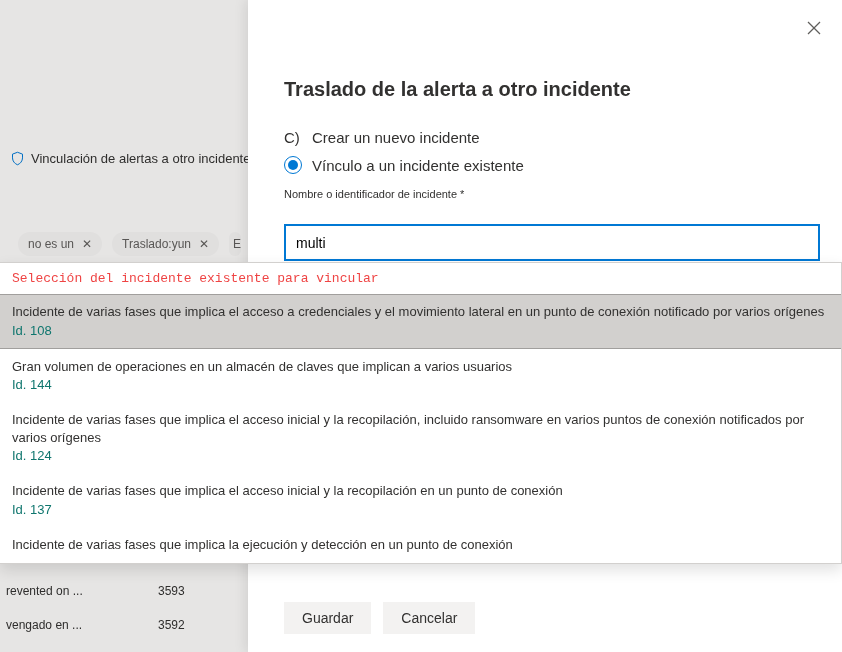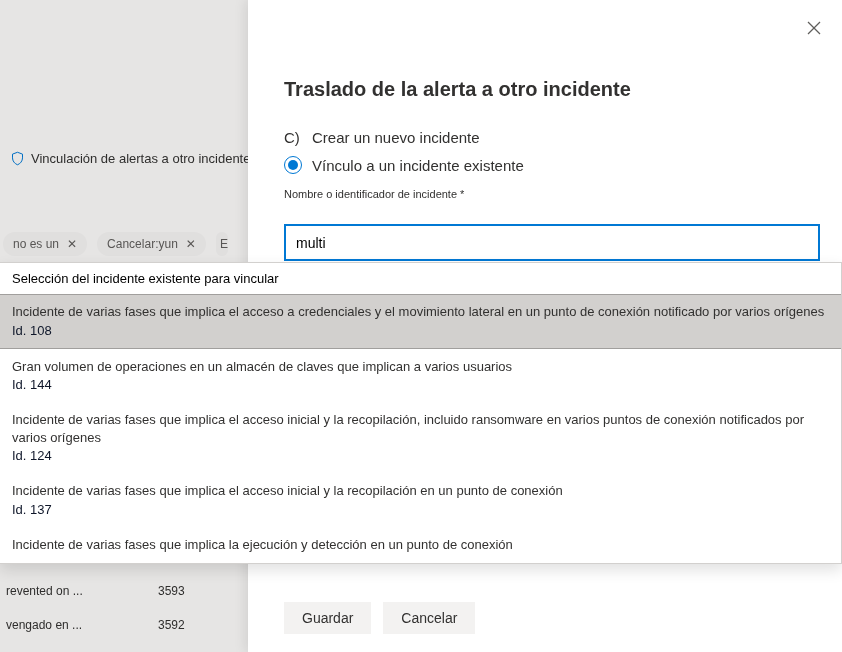--- a/index.html
+++ b/index.html
@@ -34,21 +34,21 @@
       display: flex;
       align-items: center;
       gap: 6px;
     }
     .shield-icon svg { display: block; }
     .bg-chip-row {
       position: absolute;
       left: 0; top: 232px;
       display: flex;
       gap: 10px;
-      padding-left: 3px;
+      padding-left: 18px;
     }
     .chip {
       background: #f3f2f1;
       border-radius: 12px;
       height: 24px;
       padding: 0 10px;
       display: flex;
       align-items: center;
       gap: 8px;
       font-size: 12px;
@@ -144,41 +144,42 @@
       left: 0; top: 262px;
       width: 842px;
       background: #fff;
       border: 1px solid #d2d0ce;
       border-left: none;
       box-shadow: 0 6px 14px rgba(0,0,0,0.12);
     }
     .dropdown-header {
       padding: 8px 12px;
       font-size: 13px;
-      color: #000000;
-      background: #fff;
+      color: #ef4444;
+      background: #fff;
+      font-family: Liberation Mono, monospace;
     }
     .dropdown-item {
       padding: 8px 12px 10px 12px;
       border-top: 1px solid transparent;
       cursor: pointer;
     }
     .dropdown-item.highlight {
       background: #d2d0ce;
       border-top: 1px solid #a19f9d;
       border-bottom: 1px solid #a19f9d;
     }
     .dropdown-item .ttl {
       font-size: 13px;
       color: #323130;
       line-height: 1.35;
     }
     .dropdown-item .sub {
       font-size: 13px;
-      color: #0f172a;
+      color: #0f766e;
       margin-top: 2px;
     }
     
     .footer {
       position: absolute;
       left: 0; bottom: 0;
       width: 100%;
       padding: 14px 36px 18px 36px;
       display: flex;
       gap: 12px;
@@ -207,21 +208,21 @@
       </svg>
     </span>
     <span>Vinculación de alertas a otro incidente</span>
   </div>
   <div class="bg-chip-row">
     <div class="chip">
       <span>no es un</span>
       <span class="x">✕</span>
     </div>
     <div class="chip">
-      <span>Cancelar:yun</span>
+      <span>Traslado:yun</span>
       <span class="x">✕</span>
     </div>
     <div class="chip" style="width:12px;padding:0 4px;">E</div>
   </div>
   <div class="bg-row">
     <span>revented on ...</span>
   </div>
   <div class="bg-num" style="left:158px;bottom:54px;">3593</div>
   <div class="bg-row2">
     <span>vengado en ...</span>

